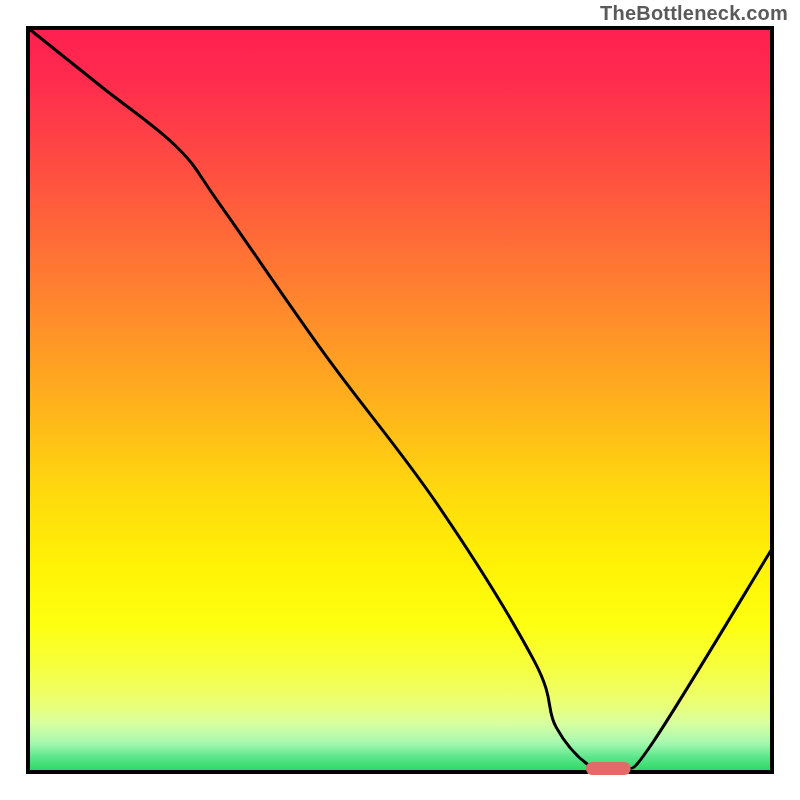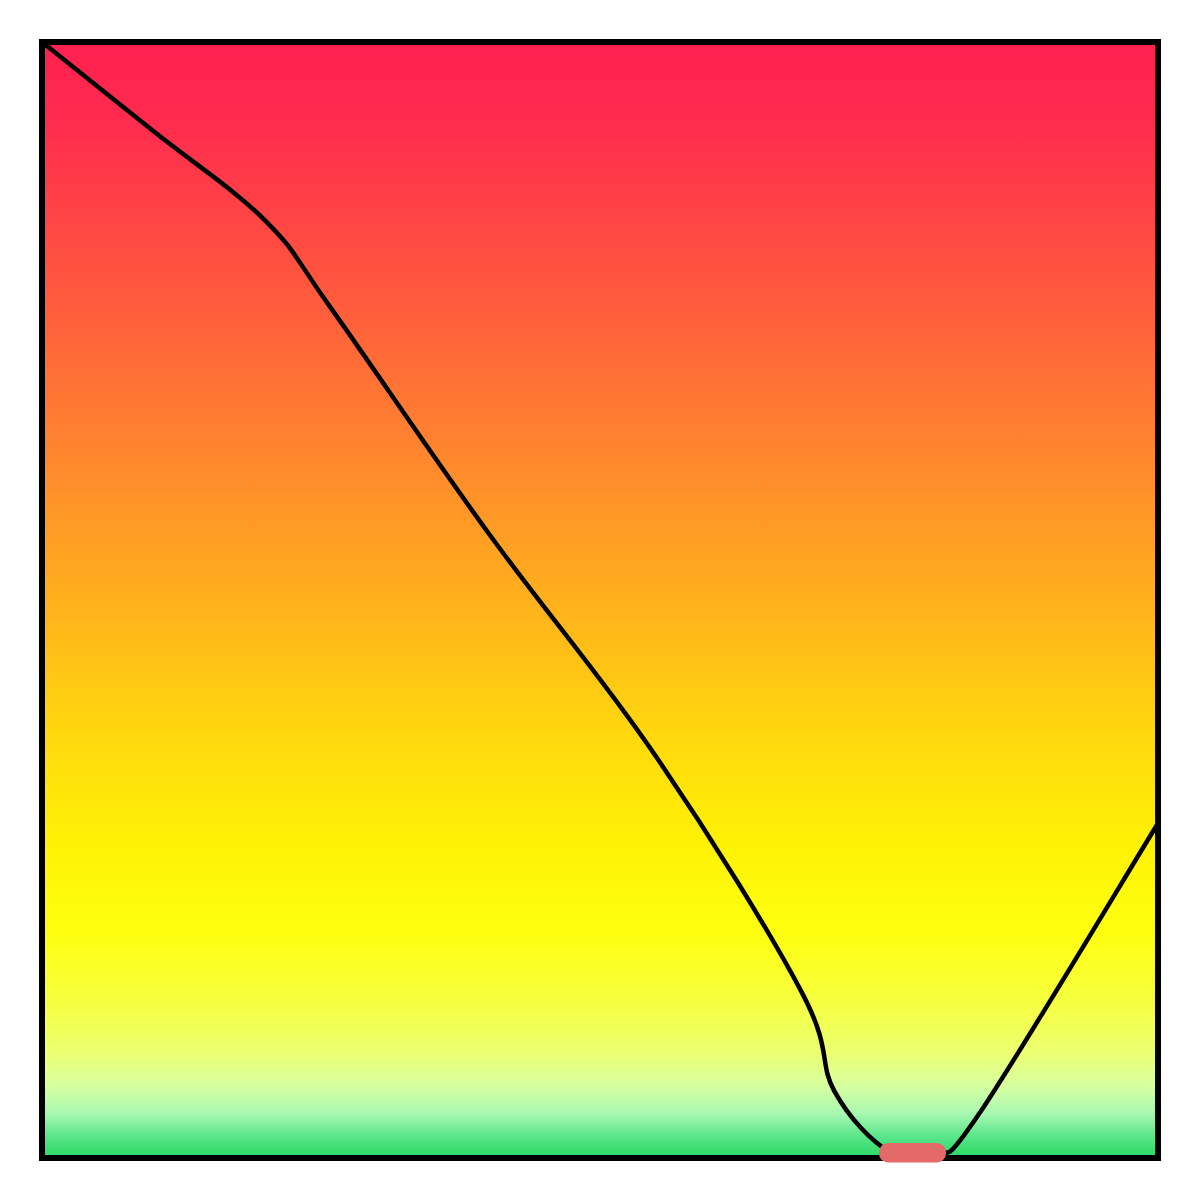--- a/index.html
+++ b/index.html
@@ -25,20 +25,21 @@
     letter-spacing: 0.2px;
   }
   svg {
     display: block;
   }
 </style>
 </head>
 <body>
 
 <div class="container">
+  <div class="watermark">TheBottleneck.com</div>
 
   <svg id="chart-svg" width="800" height="800" viewBox="0 0 800 800">
     <defs>
       <linearGradient id="bg-grad" x1="0" y1="0" x2="0" y2="1">
           <stop offset="0%" stop-color="#ff2050"></stop>
           <stop offset="7.000000000000001%" stop-color="#ff2b4e"></stop>
           <stop offset="20%" stop-color="#ff5140"></stop>
           <stop offset="35%" stop-color="#ff8030"></stop>
           <stop offset="50%" stop-color="#ffb01c"></stop>
           <stop offset="62%" stop-color="#ffd80e"></stop>

